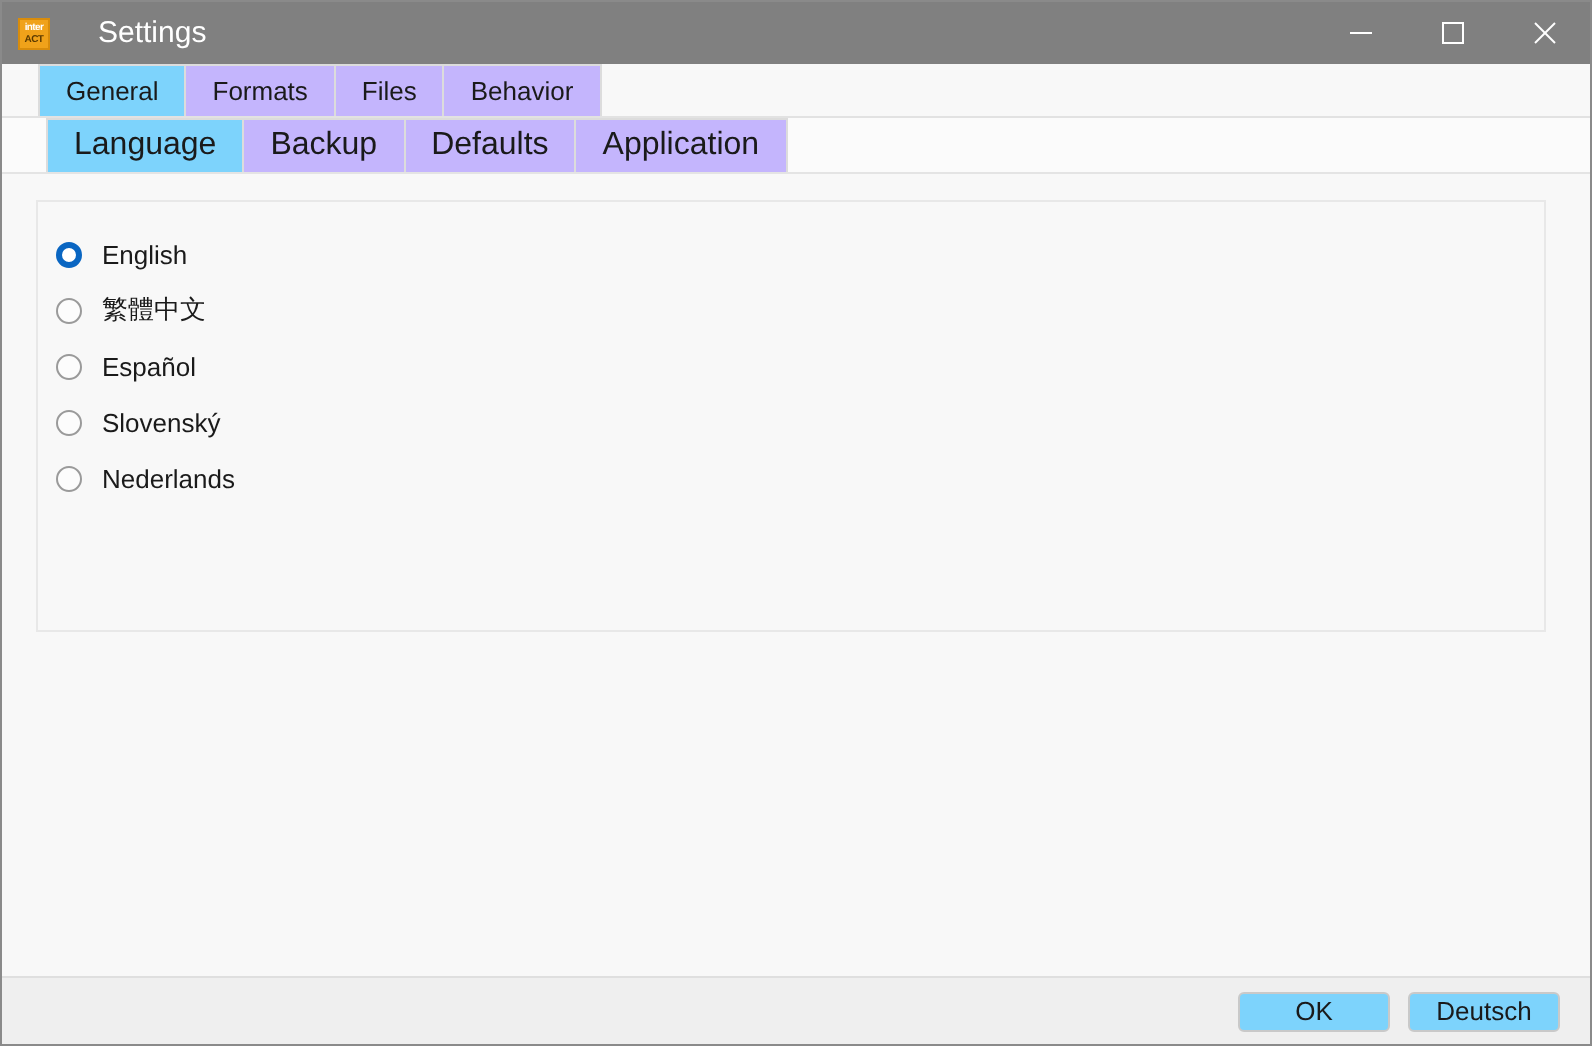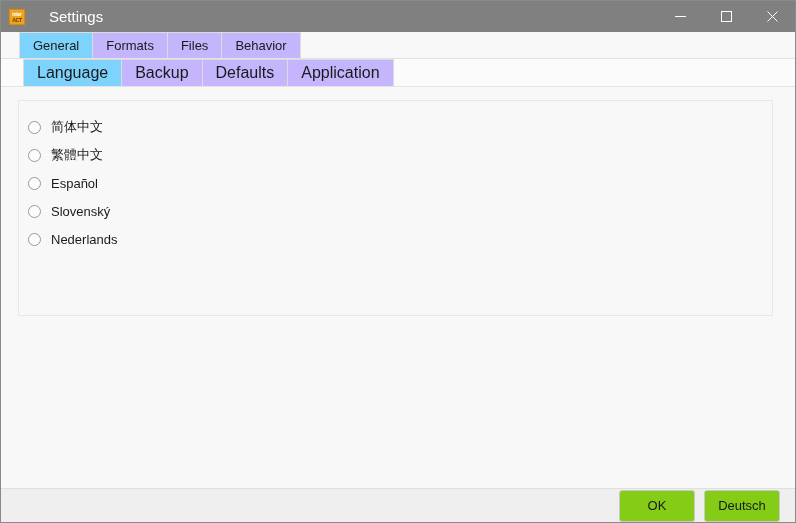--- a/index.html
+++ b/index.html
@@ -190,25 +190,25 @@
     background: #efefef;
     border-top: 1px solid #dfdfdf;
     display: flex;
     align-items: center;
     justify-content: flex-end;
     padding-right: 15px;
     box-sizing: border-box;
   }
   .dlg-btn {
     width: 76px;
-    height: 32px;
+    height: 20px;
     margin-left: 9px;
     font-size: 13px;
     color: #1a1a1a;
-    background: #84cc16;
+    background: #7dd3fc;
     border: 1px solid #c9c9c9;
     border-radius: 3px;
     display: flex;
     align-items: center;
     justify-content: center;
     box-sizing: border-box;
   }
 </style>
 </head>
 <body>
@@ -275,26 +275,26 @@
     </div>
     <div class="tab">
       <span>Application</span>
     </div>
   </div>
 
   <div class="content">
     <div class="groupbox">
       <div class="radio-list">
 
-
-
-        <div class="radio-row">
-          <span class="radio-mark"></span>
-          <span class="radio-label">简体中文</span>
-        </div>
+        <div class="radio-row selected">
+          <span class="radio-mark"></span>
+          <span class="radio-label">English</span>
+        </div>
+
+
 
         <div class="radio-row">
           <span class="radio-mark"></span>
           <span class="radio-label">繁體中文</span>
         </div>
 
         <div class="radio-row">
           <span class="radio-mark"></span>
           <span class="radio-label">Español</span>
         </div>

